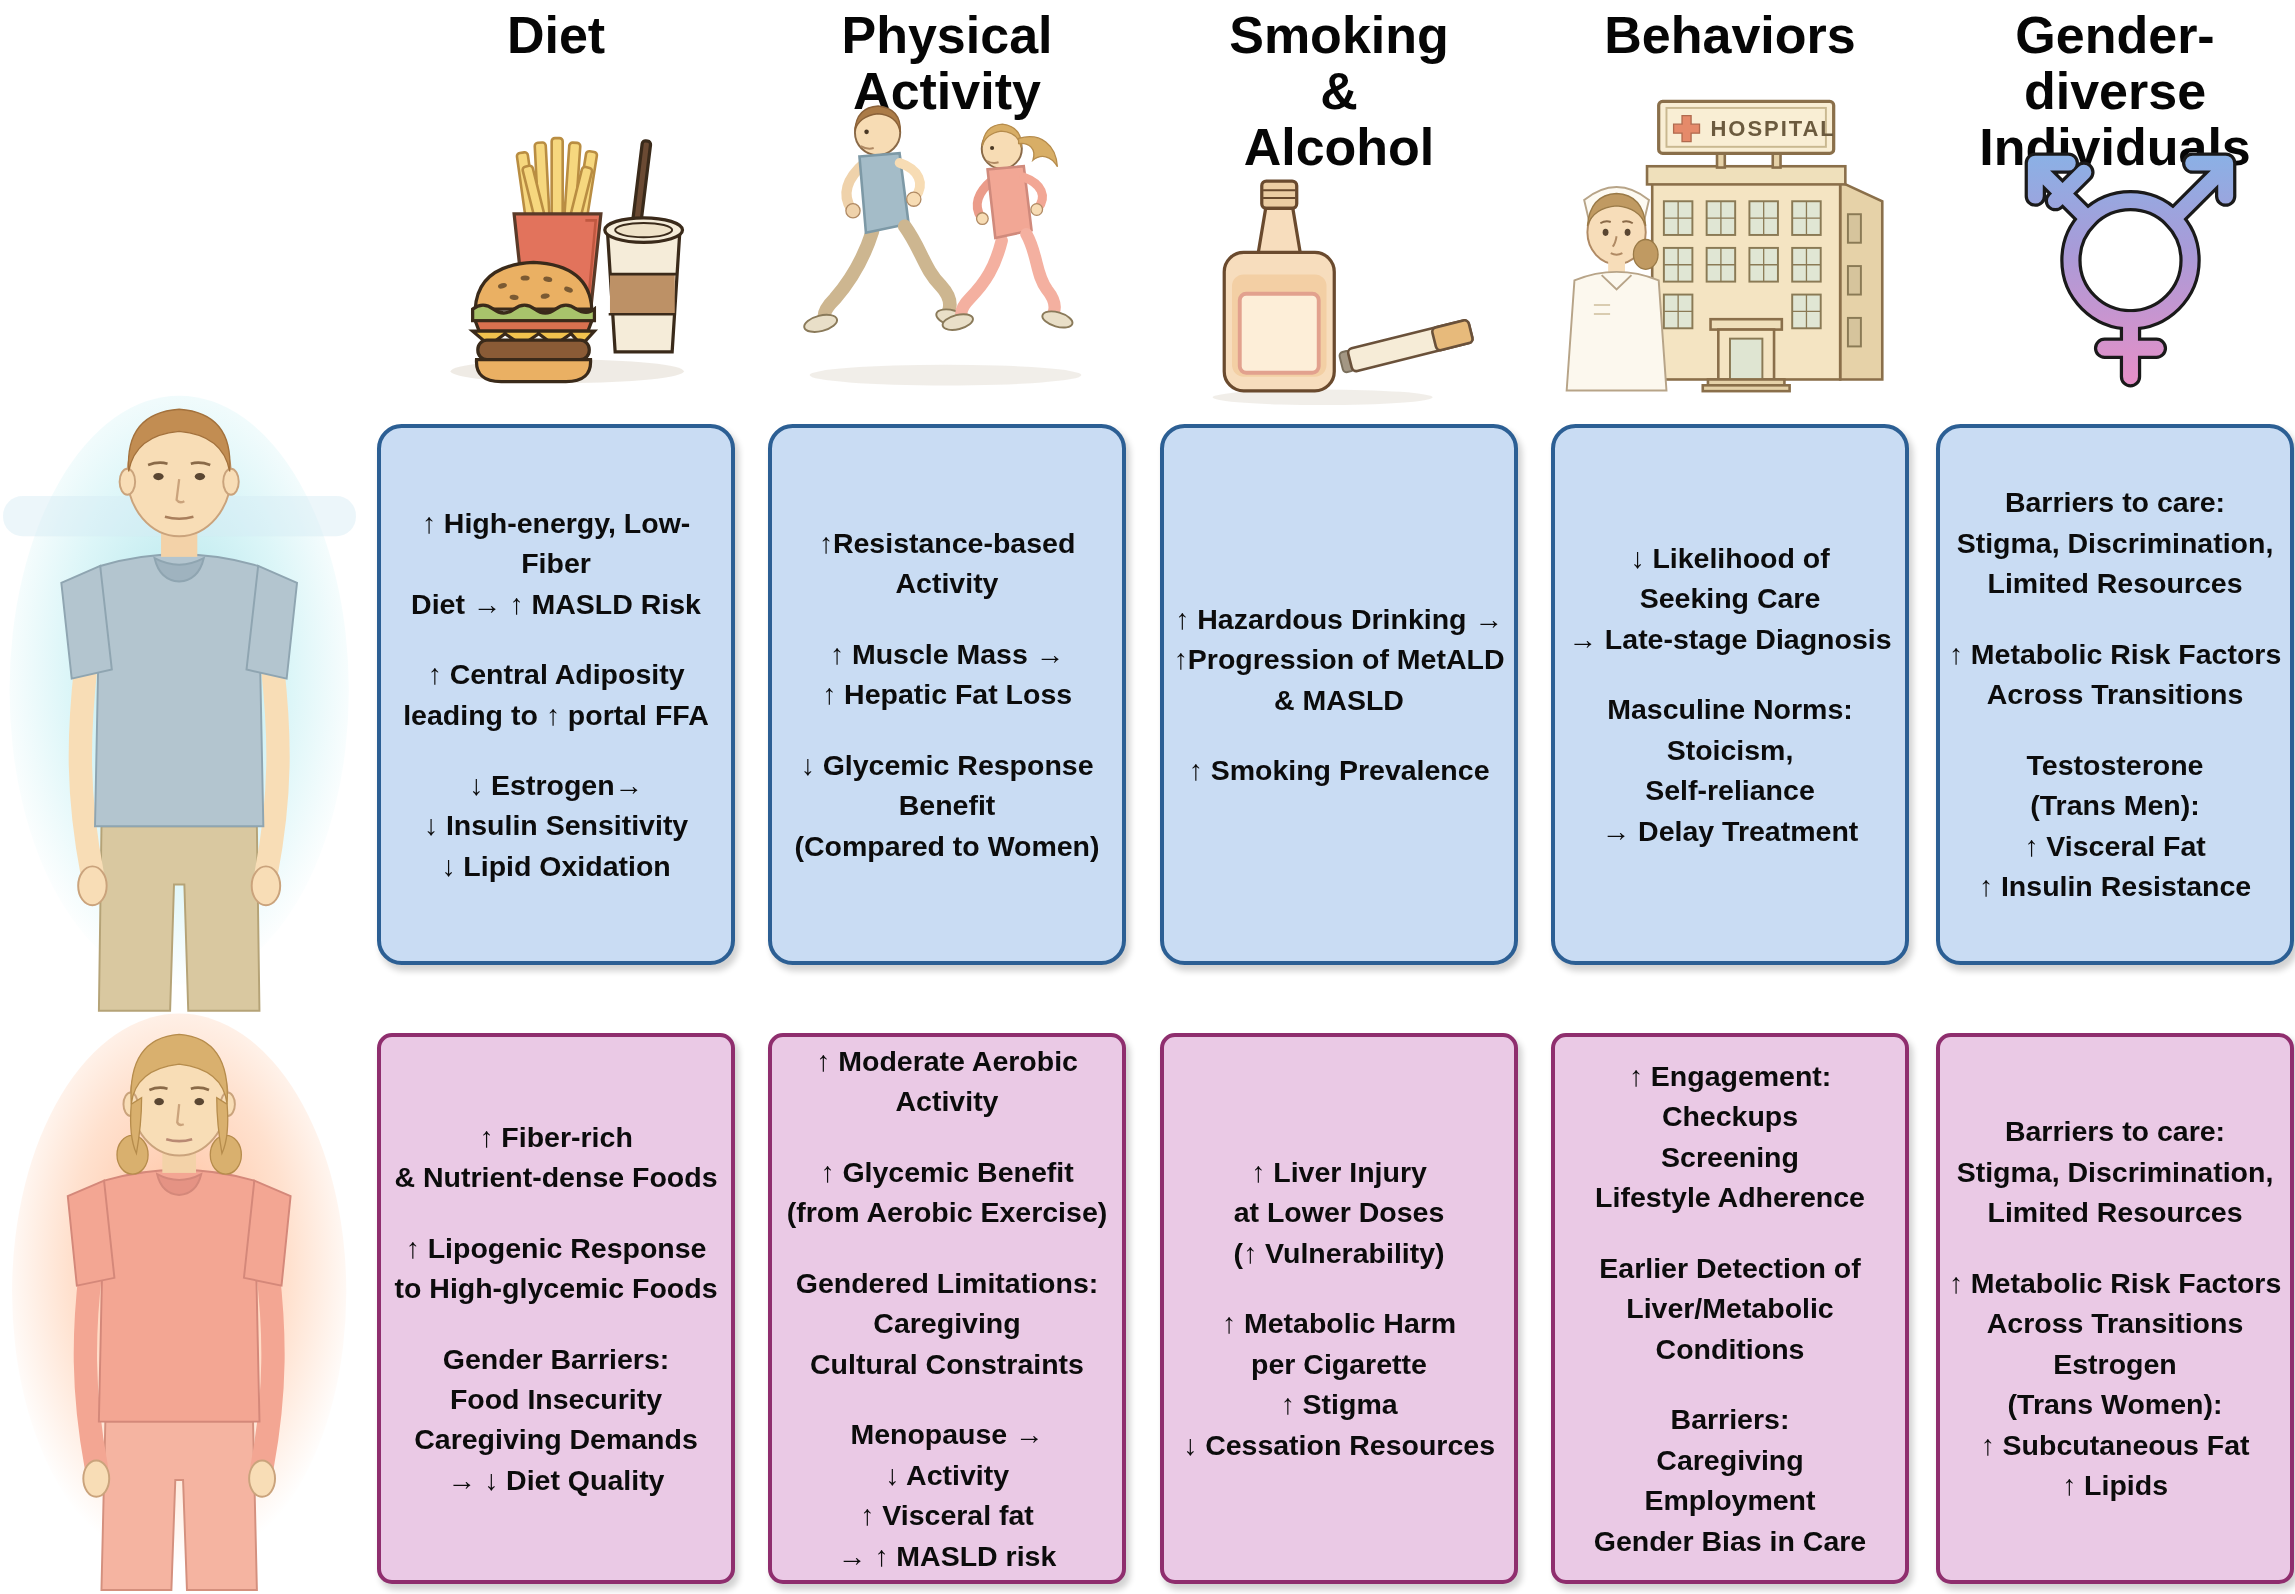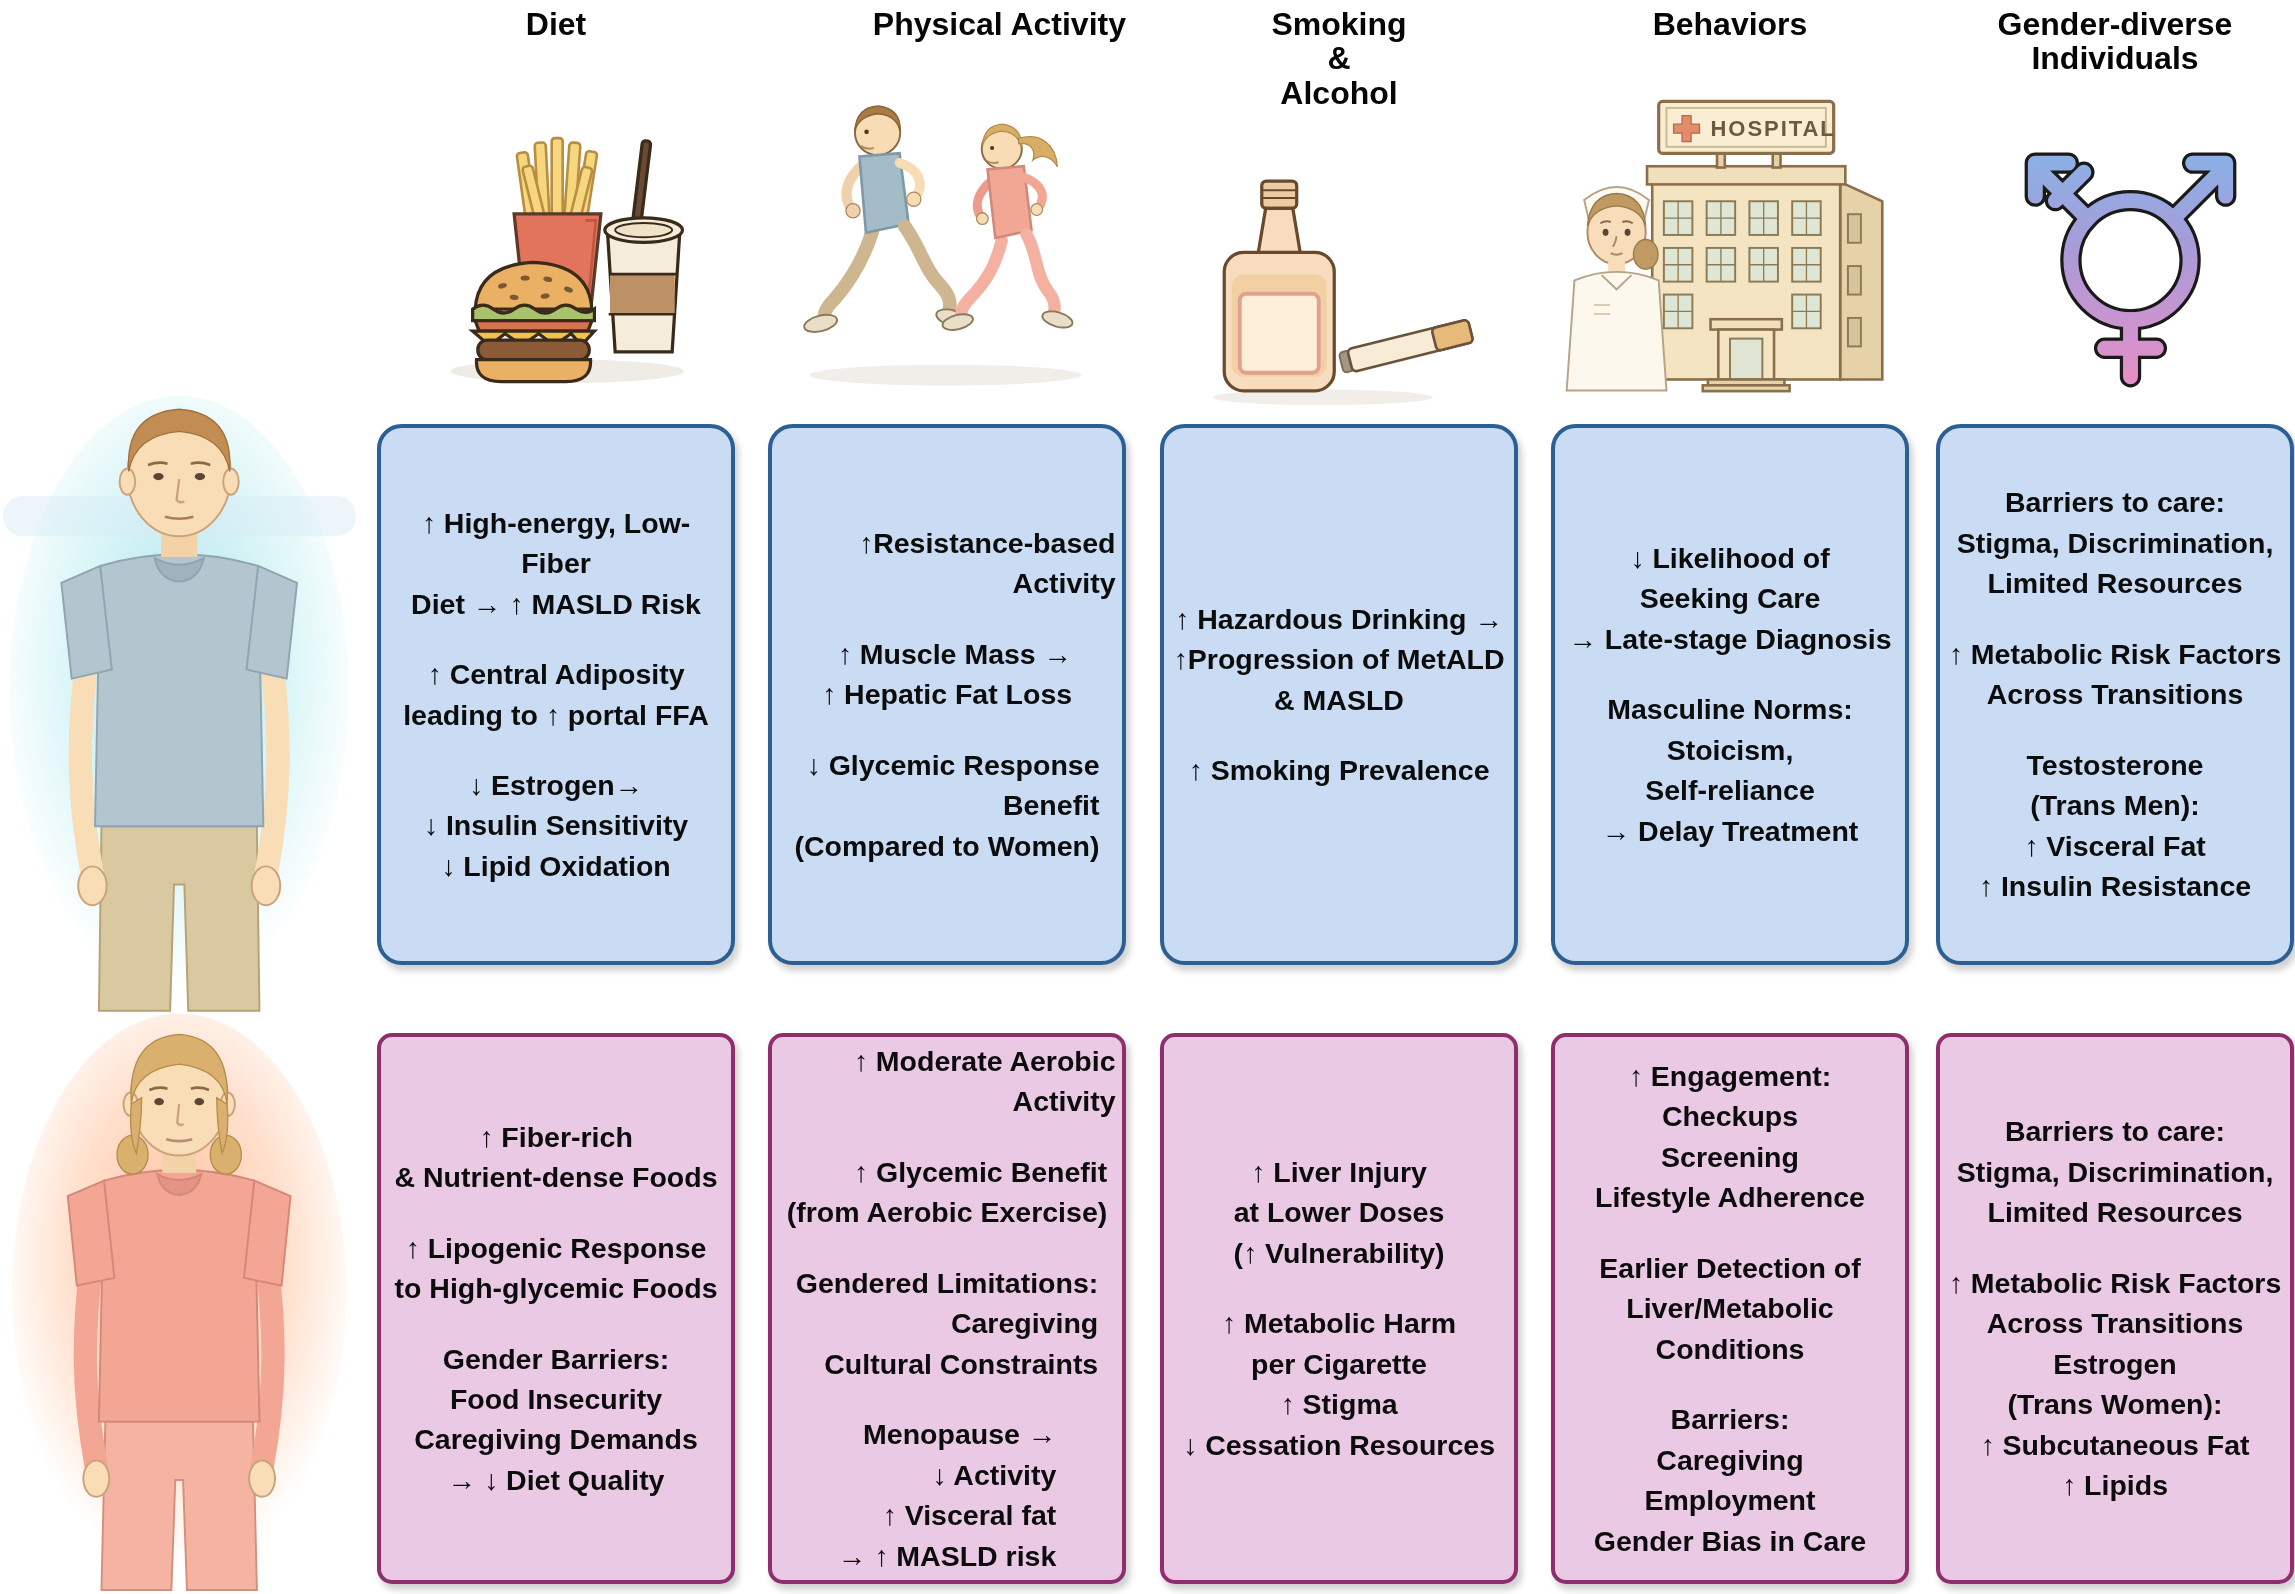--- a/index.html
+++ b/index.html
@@ -3,38 +3,38 @@
 <meta charset="utf-8">
 <style>
   html,body{margin:0;padding:0;}
   body{
     width:2295px;height:1594px;position:relative;background:#ffffff;
     font-family:"Liberation Sans","DejaVu Sans",sans-serif;
     overflow:hidden;
   }
   .header{
     position:absolute;top:6.5px;width:358px;text-align:center;
-    font-size:32px;font-weight:bold;color:#060606;line-height:1.08;
+    font-size:52px;font-weight:bold;color:#060606;line-height:1.08;
   }
   .hline{display:block;}
   .icon-wrap{position:absolute;}
   .box{
     position:absolute;width:358px;box-sizing:border-box;
     display:flex;flex-direction:column;justify-content:center;align-items:center;
     gap:30px;padding:17px 6.5px;text-align:center;
     font-size:28.5px;font-weight:bold;color:#0c0c0c;line-height:1.42;
     border:4.5px solid #000;border-radius:24.6px;
     box-shadow:3.9px 5.2px 6.5px rgba(0,0,0,0.18);
   }
   .box.male{background:var(--male-box-fill,#c9dcf3);border-color:var(--male-box-border,#2c5f94);}
   .box.female{background:var(--female-box-fill,#eac9e5);border-color:var(--female-box-border,#8f2e6e);}
   .r1{top:424px;height:541px;}
   .r2{top:1033px;height:551px;border-radius:15px;}
   .c1{left:377px;}
-  .c2{left:768px;text-align:right;}
+  .c2{left:768px;}
   .c3{left:1160px;}
   .c4{left:1551px;}
   .c5{left:1936px;}
   .group{display:flex;flex-direction:column;}
   .figure{position:absolute;}
 </style>
 </head>
 <body>
 
 <div class="header c1">

